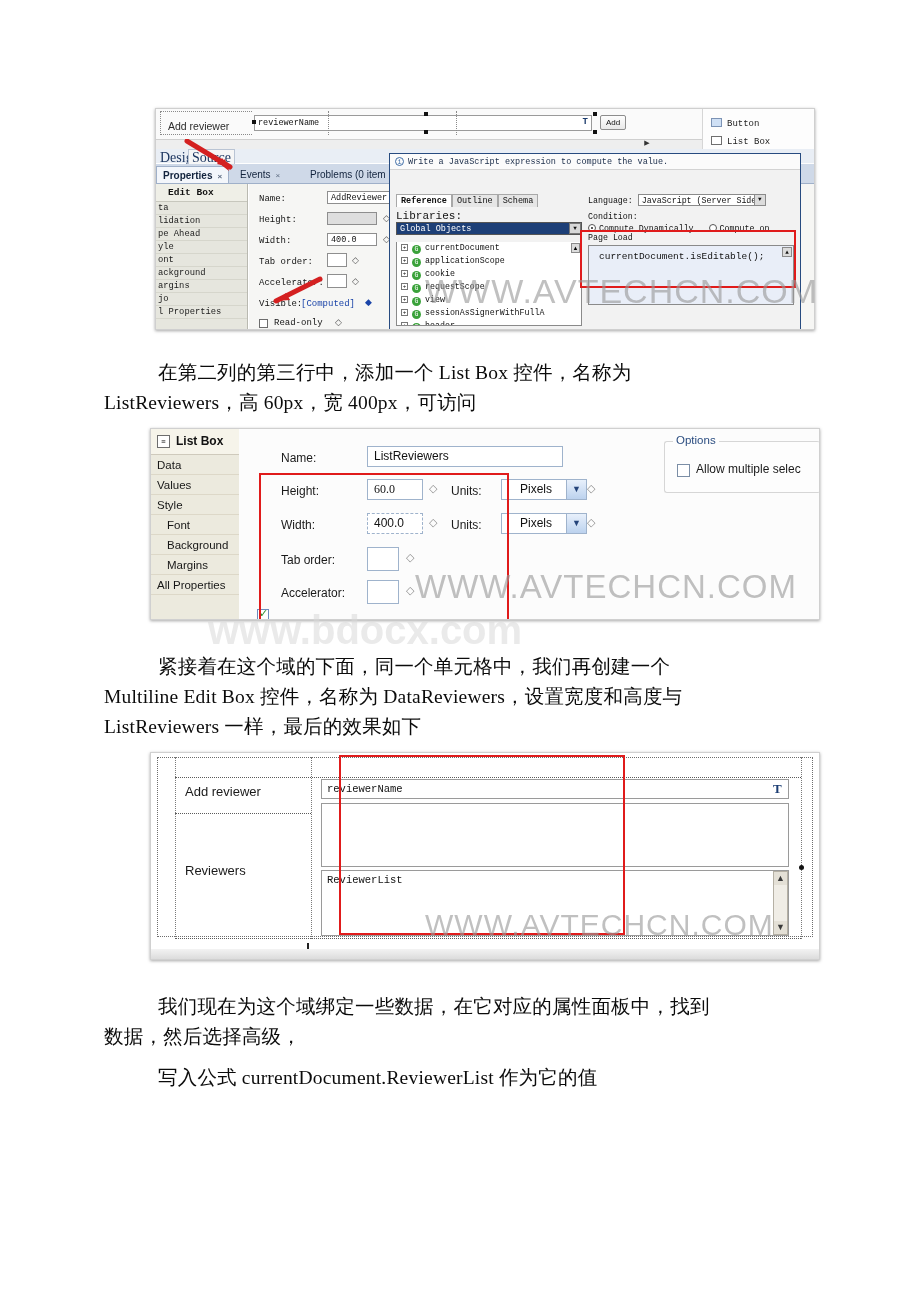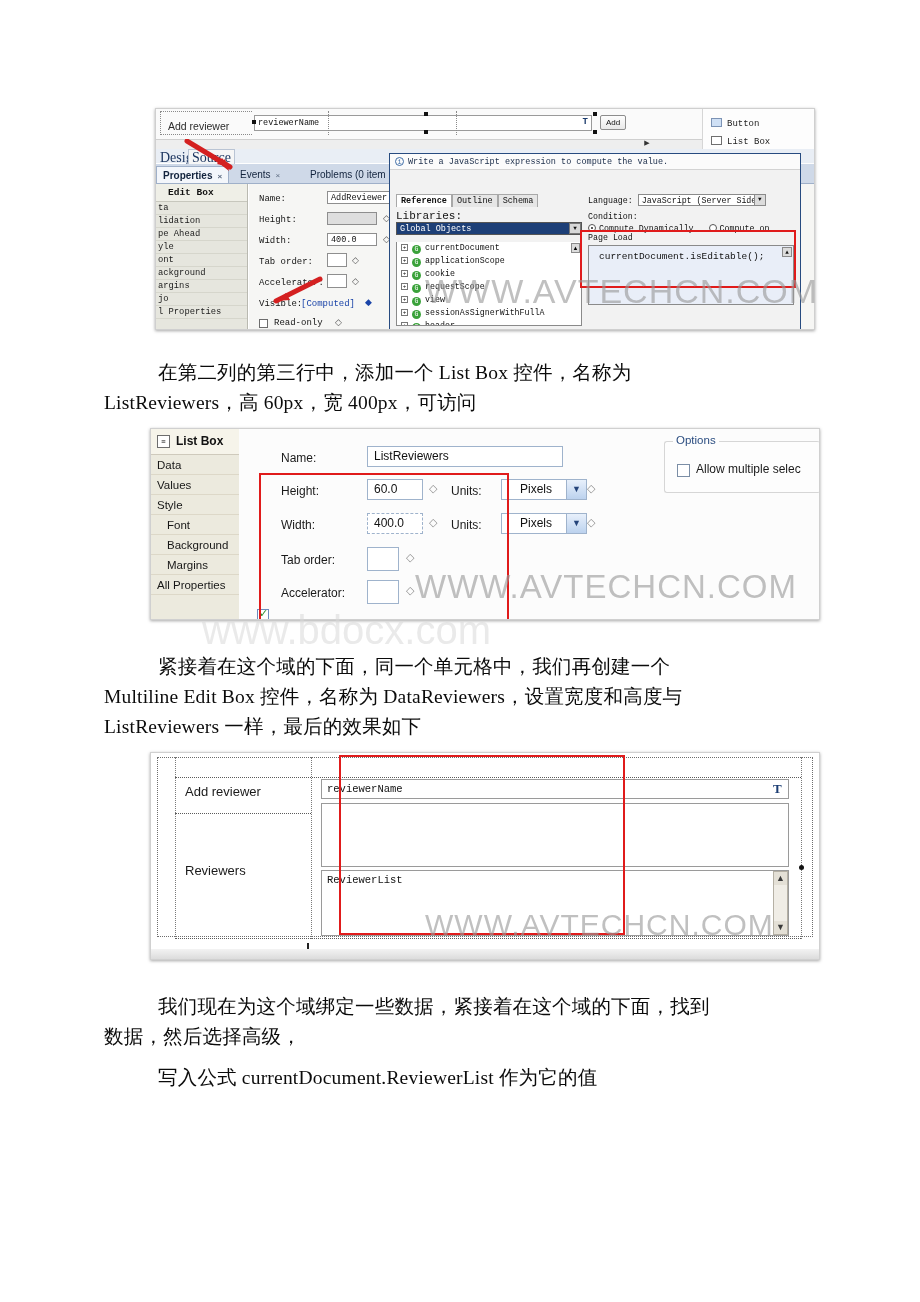--- a/index.html
+++ b/index.html
@@ -471,21 +471,21 @@
       <div class="s2-it sub">Background</div>
       <div class="s2-it sub">Margins</div>
       <div class="s2-it">All Properties</div>
     </div>
 
     <div class="s2-form">
       <div class="s2-lbl" style="left:42px;top:22px;">Name:</div>
       <div class="s2-in" style="left:128px;top:17px;width:196px;">ListReviewers</div>
 
       <div class="s2-lbl" style="left:42px;top:55px;">Height:</div>
-      <div class="s2-in" style="left:128px;top:50px;width:56px;">60.0</div>
+      <div class="s2-in" style="left:128px;top:50px;width:56px;font-family:Liberation Serif, serif;">60.0</div>
       <div class="s2-d" style="left:190px;top:53px;">◇</div>
       <div class="s2-lbl" style="left:212px;top:55px;">Units:</div>
       <div class="s2-sel" style="left:262px;top:50px;">
         <span>Pixels</span>
         <span class="ar">▼</span>
       </div>
       <div class="s2-d" style="left:348px;top:53px;">◇</div>
 
       <div class="s2-lbl" style="left:42px;top:89px;">Width:</div>
       <div class="s2-in" style="left:128px;top:84px;width:56px;border-style:dashed;">400.0</div>
@@ -511,21 +511,21 @@
         <div class="cap">Options</div>
         <div class="s2-cbk"></div>
         <div class="s2-cbl">Allow multiple selec</div>
       </div>
     </div>
 
     <div class="redbox" style="left:108px;top:44px;width:250px;height:148px;"></div>
   </div>
 
   <div class="wm wm-av" style="left:415px;top:568px;font-size:33px;">WWW.AVTECHCN.COM</div>
-  <div class="wm" style="left:202px;top:608px;font-size:40px;color:#d9d9d9;">www.bdocx.com</div>
+  <div class="wm" style="left:208px;top:608px;font-size:40px;color:#d9d9d9;font-weight:bold;">www.bdocx.com</div>
 
   <div class="para" style="top:652px;">
     <div><span class="ind">紧接着在这个域的下面，同一个单元格中，我们再创建一个</span></div>
     <div>Multiline Edit Box 控件，名称为 DataReviewers，设置宽度和高度与</div>
     <div>ListReviewers 一样，最后的效果如下</div>
   </div>
 
   <div class="shot" id="shot3">
     <div class="s3-outer"></div>
 
@@ -559,21 +559,21 @@
     <div class="s3-handle" style="left:648px;top:112px;"></div>
     <div class="s3-caret" style="left:156px;top:190px;"></div>
     <div class="s3-bottombar"></div>
 
     <div class="redbox" style="left:188px;top:2px;width:286px;height:180px;"></div>
   </div>
 
   <div class="wm wm-av" style="left:425px;top:908px;font-size:30px;">WWW.AVTECHCN.COM</div>
 
   <div class="para" style="top:992px;">
-    <div><span class="ind">我们现在为这个域绑定一些数据，紧接着在这个域的下面，找到</span></div>
+    <div><span class="ind">我们现在为这个域绑定一些数据，在它对应的属性面板中，找到</span></div>
     <div>数据，然后选择高级，</div>
   </div>
 
   <div class="para" style="top:1063px;">
     <div><span class="ind">写入公式 currentDocument.ReviewerList 作为它的值</span></div>
   </div>
 
 </div>
 
 </body></html>

